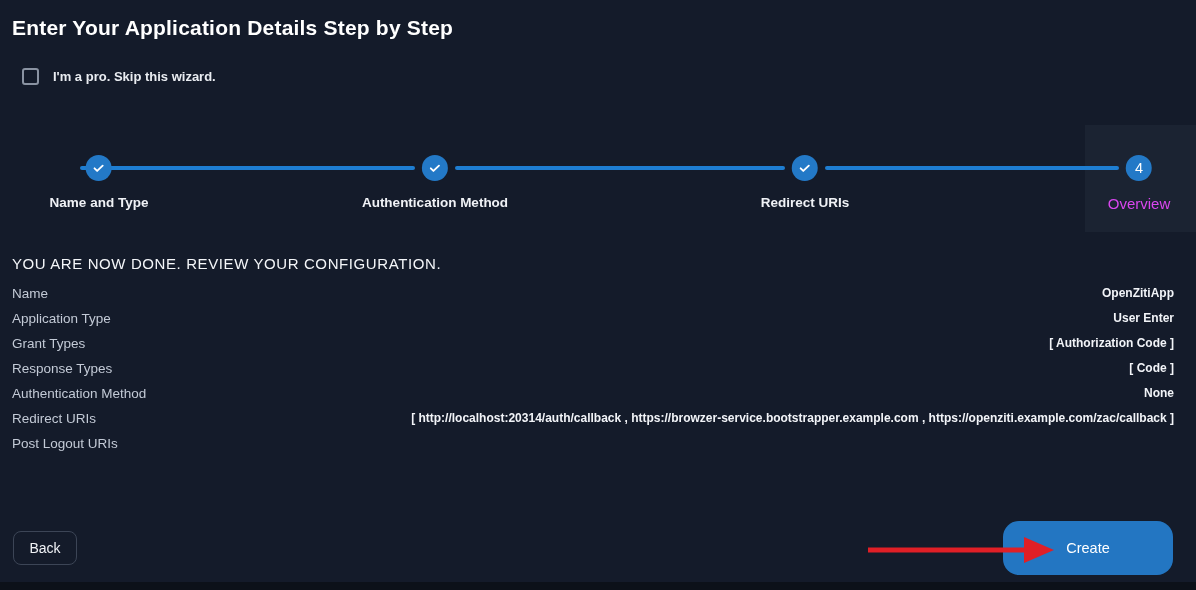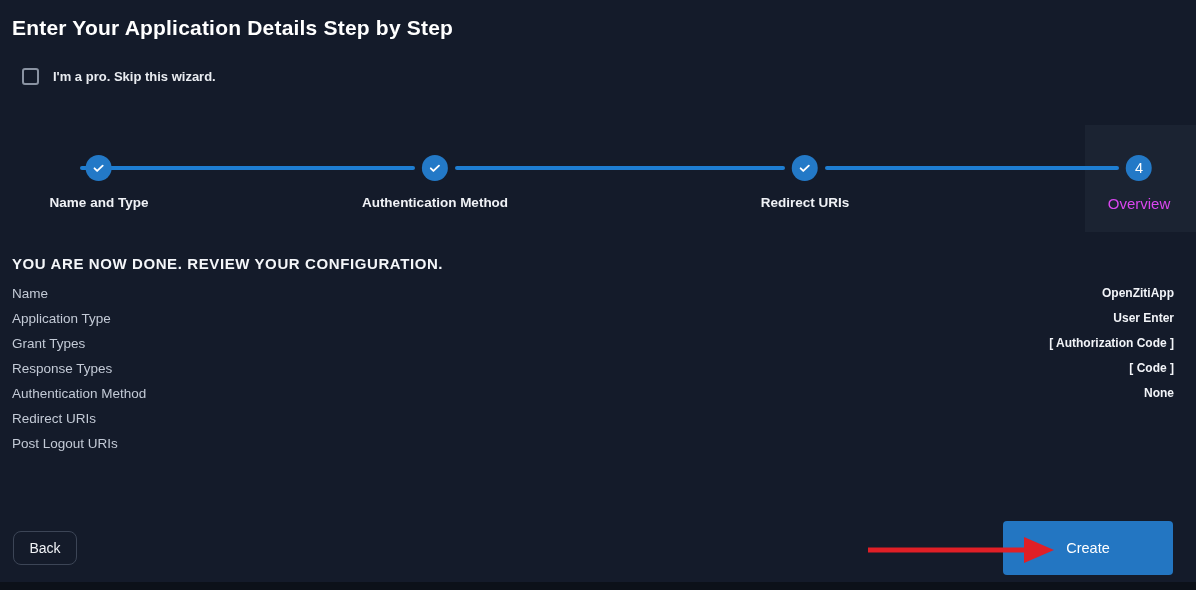--- a/index.html
+++ b/index.html
@@ -73,21 +73,21 @@
   .dot .num{color:#ffffff;font-size:14.5px;line-height:1;}
   .step-label{
     margin-top:14px;white-space:nowrap;text-align:center;
     font-size:13.5px;font-weight:700;color:#f0f2f6;
   }
   .step.current .step-label{font-weight:400;font-size:15px;color:#d946ef;}
 
   
   .review-heading{
     position:absolute;left:12px;top:255px;
-    font-size:15px;font-weight:700;letter-spacing:0.6px;color:#f4f6f9;
+    font-size:15px;font-weight:400;letter-spacing:0.6px;color:#f4f6f9;
   }
   .review-rows{
     position:absolute;left:12px;right:22px;top:286px;
   }
   .review-row{
     height:25px;display:flex;
     justify-content:space-between;gap:20px;
   }
   .row-label{
     font-size:13.5px;font-weight:400;color:var(--label-grey);
@@ -101,21 +101,21 @@
   
   .back-btn{
     position:absolute;left:13px;top:531px;
     min-width:64px;height:34px;padding:0 0;
     background:transparent;border:1px solid #3c4556;border-radius:8px;
     color:#f0f2f6;font-size:14px;font-family:inherit;cursor:pointer;
   }
   .create-btn{
     position:absolute;right:23px;top:521px;
     width:170px;height:54px;
-    background:var(--button-blue);border:none;border-radius:4px;
+    background:var(--button-blue);border:none;border-radius:16px;
     color:#ffffff;font-size:14.5px;font-family:inherit;cursor:pointer;
   }
 
   
   .arrow-svg{position:absolute;left:860px;top:536px;width:200px;height:28px;pointer-events:none;}
   .arrow-svg rect{fill:var(--red);}
   .arrow-svg polygon{fill:var(--red);}
 
   
   .bottom-strip{
@@ -204,20 +204,21 @@
     <span class="row-value">[ Code ]</span>
   </div>
 
   <div class="review-row">
     <span class="row-label">Authentication Method</span>
     <span class="row-value">None</span>
   </div>
 
   <div class="review-row">
     <span class="row-label">Redirect URIs</span>
+    <span class="row-value">[ http://localhost:20314/auth/callback , https://browzer-service.bootstrapper.example.com , https://openziti.example.com/zac/callback ]</span>
   </div>
 
   <div class="review-row">
     <span class="row-label">Post Logout URIs</span>
     <span class="row-value"></span>
   </div>
 
 </div>
 
   <button class="back-btn">Back</button>

